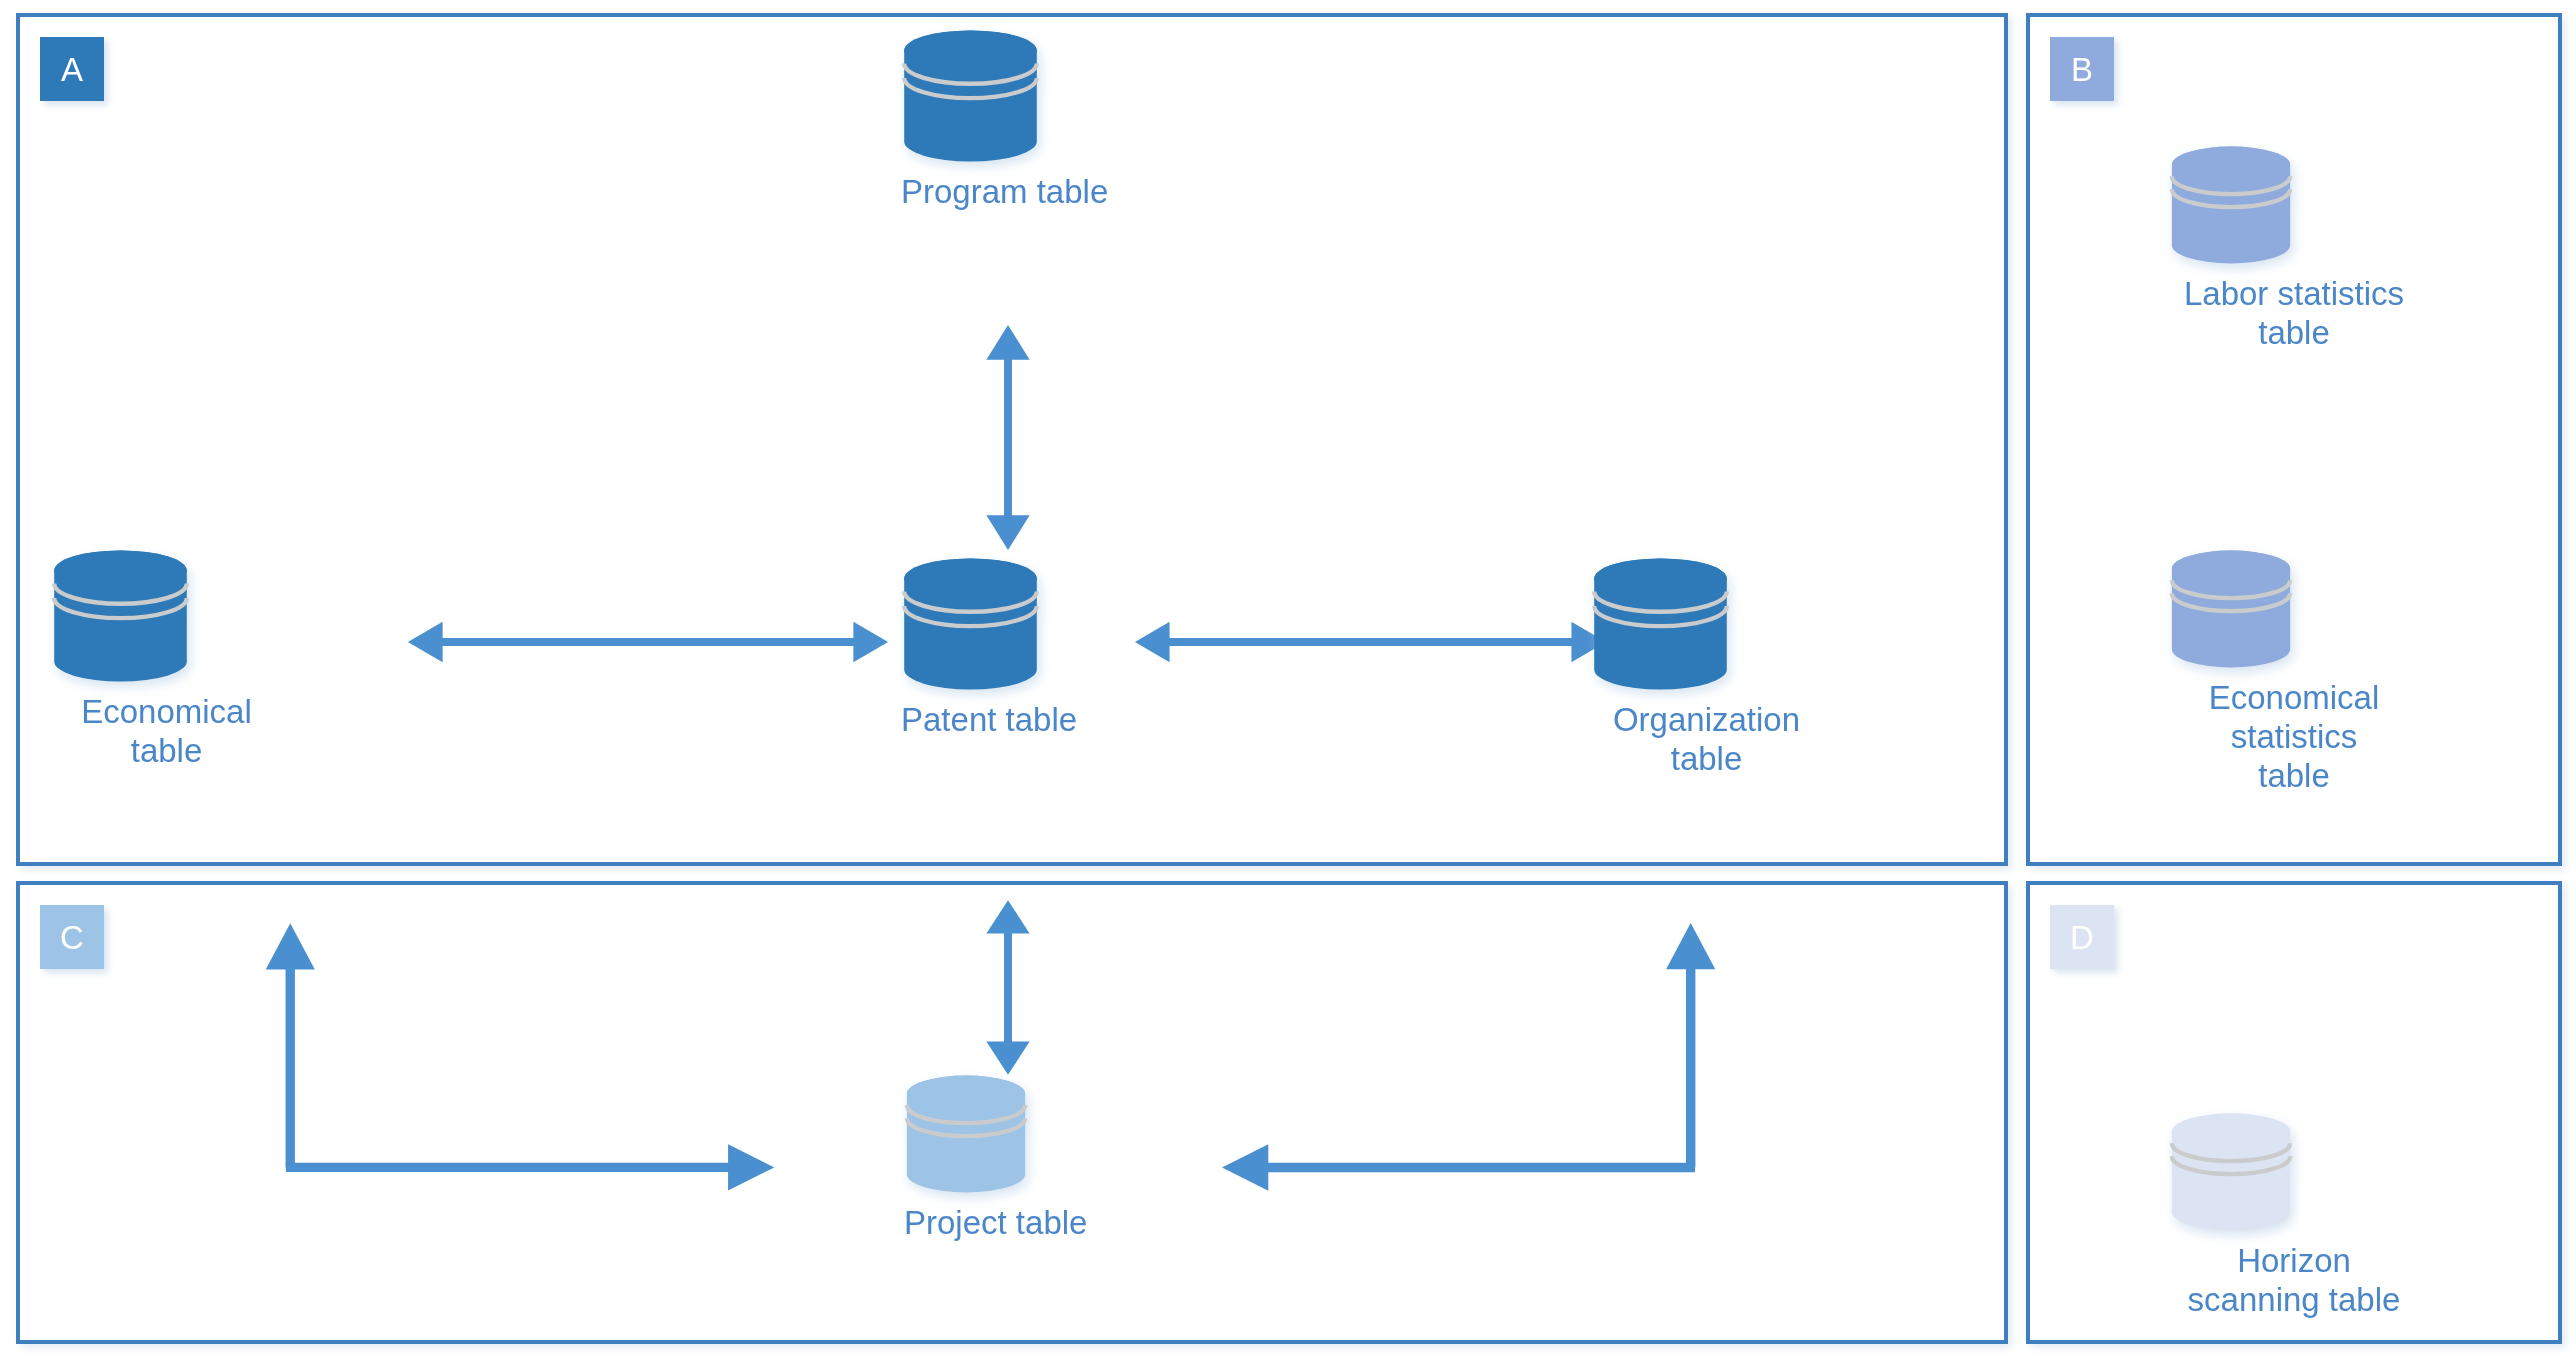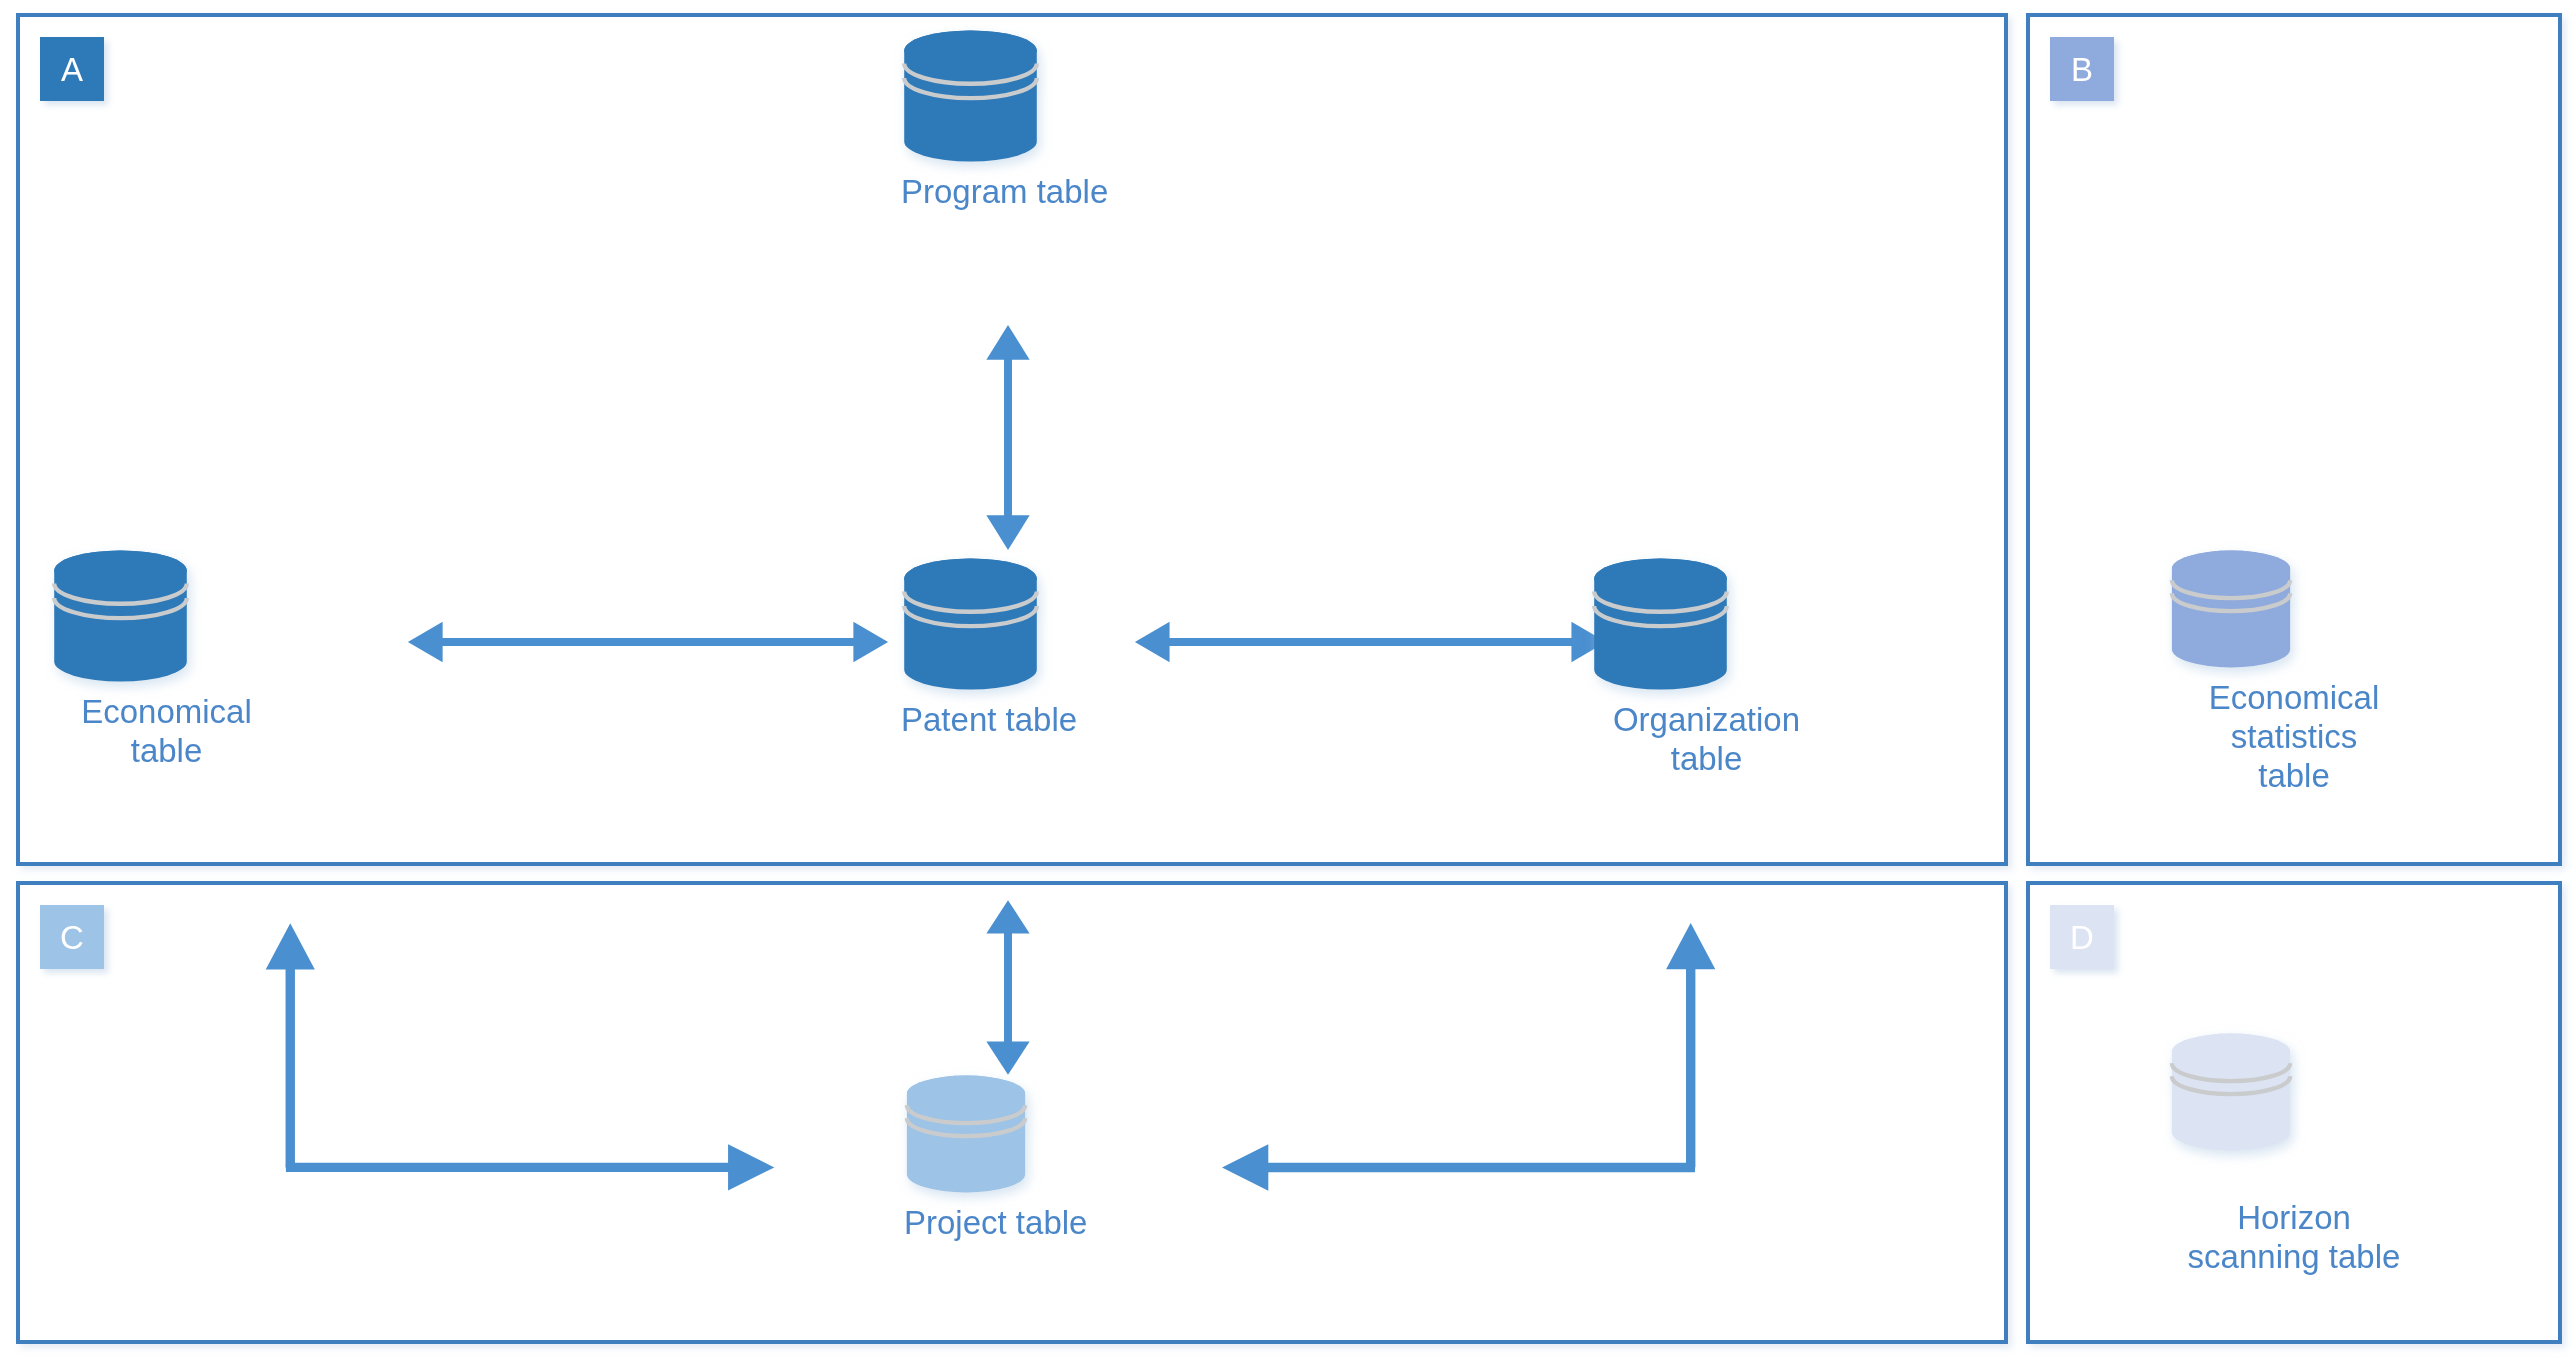--- a/index.html
+++ b/index.html
@@ -161,20 +161,31 @@
     </div>
     <div class="node-label">Organization table</div>
   </div>
 
   <div class="panel" id="panel-b">
     <div class="panel-badge" style="background:#8faadc;">
       <span>B</span>
     </div>
   </div>
 
+  <div class="node" style="left:2169px; top:145px; width:250px;">
+    <div class="db-wrap">
+      <svg width="124" height="120" viewBox="0 0 172 166">
+        <path d="M4,27 A82,25 0 0 1 168,27 L168,139 A82,25 0 0 1 4,139 Z" fill="#8faadc"></path>
+        <ellipse cx="86" cy="27" rx="82" ry="25" fill="#8faadc"></ellipse>
+        <path class="ring" d="M4,43 A82,25 0 0 0 168,43"></path>
+        <path class="ring" d="M4,61 A82,25 0 0 0 168,61"></path>
+      </svg>
+    </div>
+    <div class="node-label">Labor statistics table</div>
+  </div>
 
   <div class="node" style="left:2169px; top:549px; width:250px;">
     <div class="db-wrap">
       <svg width="124" height="120" viewBox="0 0 172 166">
         <path d="M4,27 A82,25 0 0 1 168,27 L168,139 A82,25 0 0 1 4,139 Z" fill="#8faadc"></path>
         <ellipse cx="86" cy="27" rx="82" ry="25" fill="#8faadc"></ellipse>
         <path class="ring" d="M4,43 A82,25 0 0 0 168,43"></path>
         <path class="ring" d="M4,61 A82,25 0 0 0 168,61"></path>
       </svg>
     </div>
@@ -225,21 +236,21 @@
     </div>
     <div class="node-label">Project table</div>
   </div>
 
   <div class="panel" id="panel-d">
     <div class="panel-badge" style="background:#dce3f2;">
       <span>D</span>
     </div>
   </div>
 
-  <div class="node" style="left:2169px; top:1032px; width:250px;gap:37px;">
+  <div class="node" style="left:2169px; top:1112px; width:250px;">
     <div class="db-wrap">
       <svg width="124" height="120" viewBox="0 0 172 166">
         <path d="M4,27 A82,25 0 0 1 168,27 L168,139 A82,25 0 0 1 4,139 Z" fill="#dce3f2"></path>
         <ellipse cx="86" cy="27" rx="82" ry="25" fill="#dce3f2"></ellipse>
         <path class="ring" d="M4,43 A82,25 0 0 0 168,43"></path>
         <path class="ring" d="M4,61 A82,25 0 0 0 168,61"></path>
       </svg>
     </div>
     <div class="node-label">Horizon scanning table</div>
   </div>

